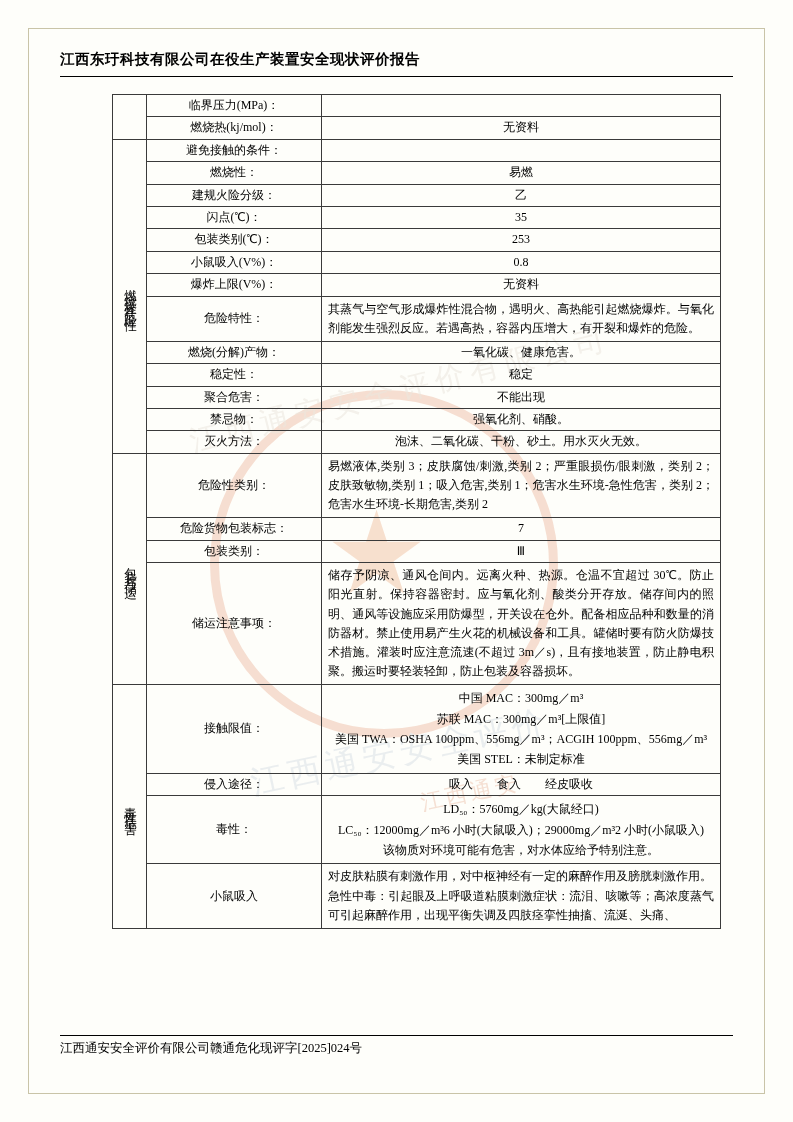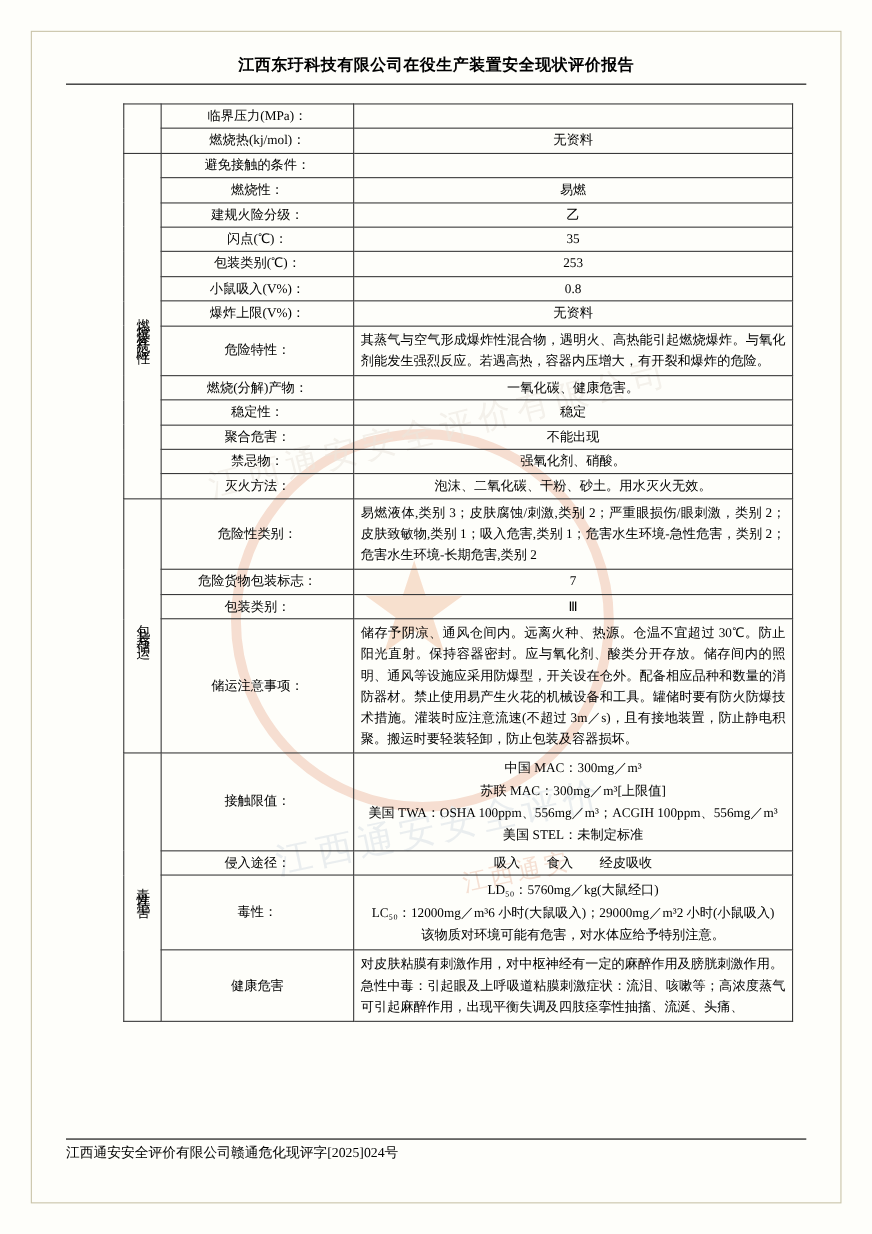--- a/index.html
+++ b/index.html
@@ -30,21 +30,21 @@
     width: 737px;
     height: 1066px;
     border: 1px solid #c9c4a8;
     box-sizing: border-box;
     pointer-events: none;
   }
   .header {
     position: absolute;
     left: 60px; top: 50px;
     width: 673px;
-    text-align: center;
+    text-align: left;
     font-size: 14.5px;
     font-family: Liberation Serif, serif;
     font-weight: bold;
     letter-spacing: 0.5px;
   }
   .header-rule {
     position: absolute;
     left: 60px; top: 76px;
     width: 673px;
     height: 0;
@@ -326,21 +326,21 @@
       </tr>
       <tr>
         <td class="label">毒性：</td>
         <td class="value center-block">
           <div>LD₅₀：5760mg／kg(大鼠经口)</div>
           <div>LC₅₀：12000mg／m³6 小时(大鼠吸入)；29000mg／m³2 小时(小鼠吸入)</div>
           <div>该物质对环境可能有危害，对水体应给予特别注意。</div>
         </td>
       </tr>
       <tr>
-        <td class="label">健康危害</td>
+        <td class="label">小鼠吸入</td>
         <td class="value justify">
           <div>对皮肤粘膜有刺激作用，对中枢神经有一定的麻醉作用及膀胱刺激作用。</div>
           <div>急性中毒：引起眼及上呼吸道粘膜刺激症状：流泪、咳嗽等；高浓度蒸气可引起麻醉作用，出现平衡失调及四肢痉挛性抽搐、流涎、头痛、</div>
         </td>
       </tr>
     </tbody>
   </table>
 
   <div class="footer-rule"></div>
   <div class="footer">

